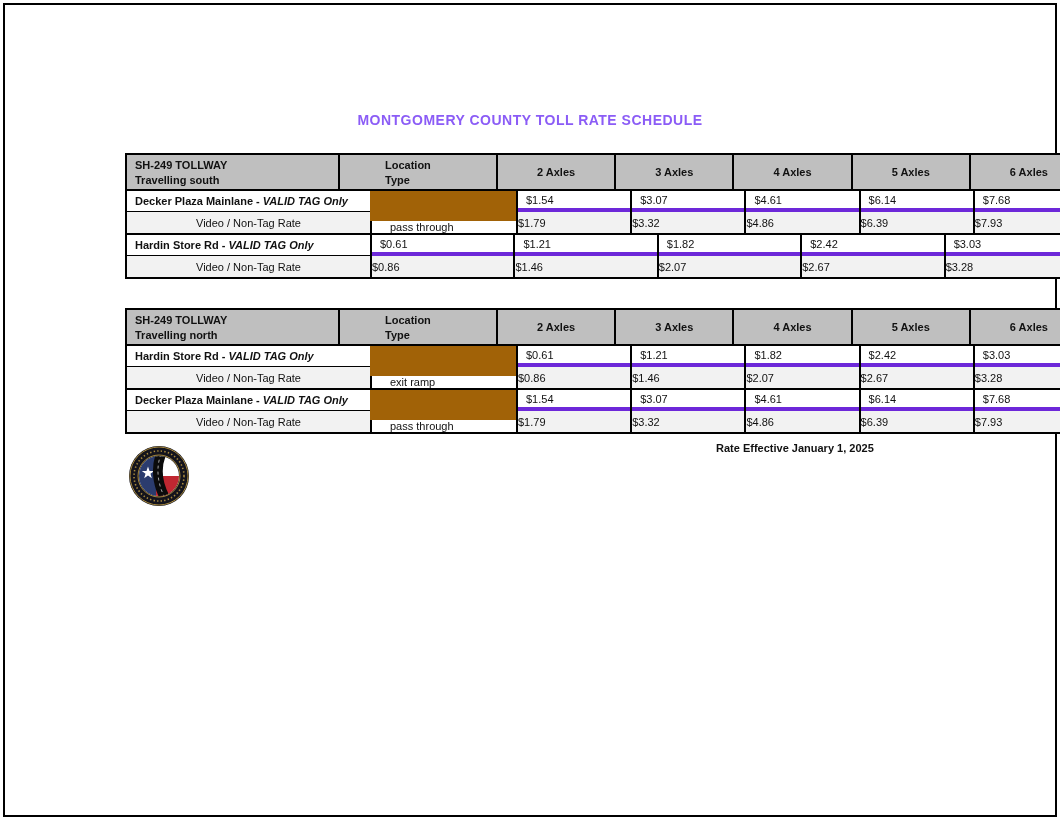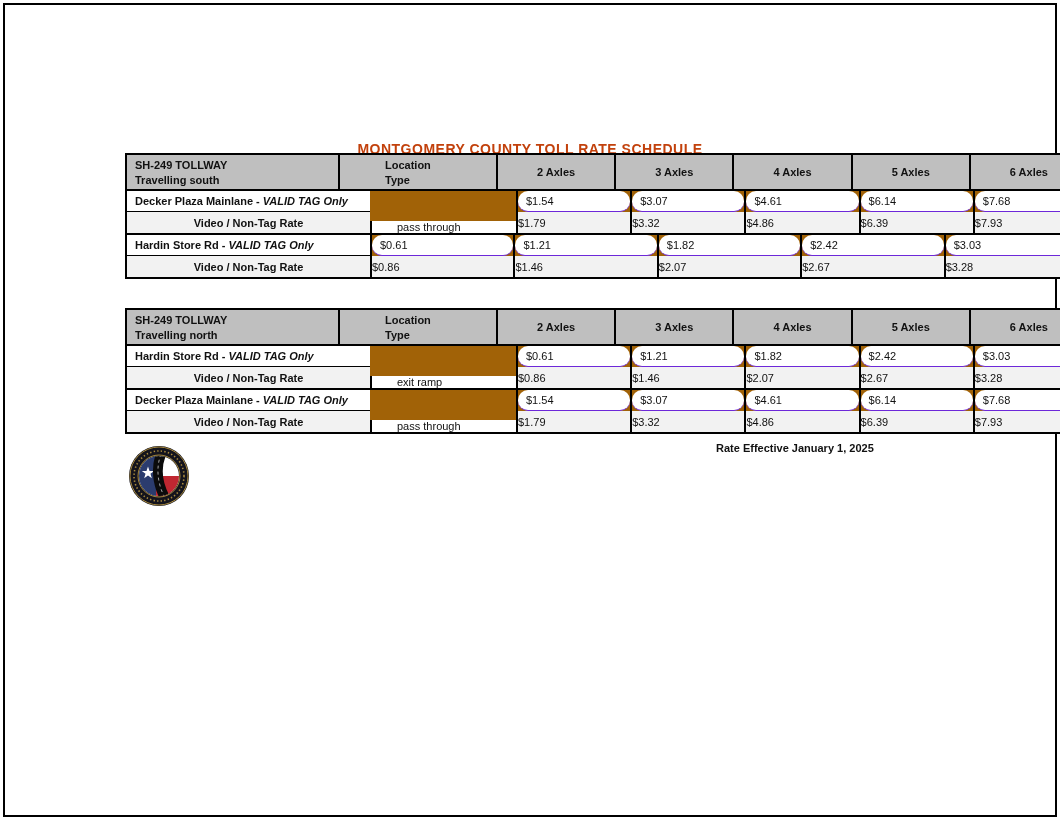--- a/index.html
+++ b/index.html
@@ -2,45 +2,45 @@
 <html><head>
 <meta charset="utf-8">
 <style>
   * { margin:0; padding:0; box-sizing:border-box; }
   html,body { background:#fff; }
   body { font-family:"Liberation Sans", sans-serif; color:#111; }
   .page { position:relative; width:1060px; height:820px; background:#fff; overflow:hidden; }
   .page-border { position:absolute; inset:3px; border:2px solid #000; pointer-events:none; }
 
   .page-title { position:absolute; top:112px; left:0; width:100%; text-align:center;
-                font-size:14px; font-weight:bold; letter-spacing:0.5px; color:#c2410c;margin-top:29px; }
+                font-size:14px; font-weight:bold; letter-spacing:0.5px; color:#8b5cf6; }
 
   
   .toll-table { position:absolute; left:125px; width:964px; border:2px solid #000;
                 background:#a16207; font-size:11px; }
   .thead { display:flex; background:#BFBFBF; border-bottom:2px solid #000; height:36px; }
   .th-main { width:211px; padding:3px 0 0 8px; font-weight:bold; line-height:15px; }
   .th-loc  { width:158px; border-left:2px solid #000; padding:3px 0 0 45px;
              font-weight:bold; line-height:15px; }
   .th-axle { flex:1; border-left:2px solid #000; font-weight:bold;
              display:flex; align-items:center; justify-content:center; }
 
   .tgroup { display:flex;align-items:flex-end; }
   .tgroup + .tgroup { border-top:2px solid #000; }
   .g-col1 { width:243px; display:flex; flex-direction:column; }
   .row-tag { height:21px; border-bottom:1px solid #000; background:#fff; font-weight:bold;
              padding-left:8px; display:flex; align-items:center; white-space:pre; }
-  .row-video { height:21px; background:#F2F2F2; font-weight:bold;
+  .row-video { height:21px; background:#F2F2F2; font-weight:normal;
                display:flex; align-items:center; justify-content:center; }
   .ital { font-style:italic; }
   .g-col2 { width:146px; border-left:2px solid #000; display:flex; align-items:center;
-            padding-left:25px; background:#fff; }
+            padding-left:18px; background:#fff; }
   .g-val { flex:1; border-left:2px solid #000; display:flex; flex-direction:column; }
-  .val-tag { height:21px; border-bottom:1px solid #6d28d9; background:#fff;
-             padding-left:8px; display:flex; align-items:center;border-radius:10px; }
+  .val-tag { height:21px; border-bottom:4px solid #6d28d9; background:#fff;
+             padding-left:8px; display:flex; align-items:center; }
   .val-video { height:21px; background:#F2F2F2; padding-left:0;
                display:flex; align-items:center; }
 
   .seal { position:absolute; left:128px; top:445px; width:62px; height:62px; }
   .rate-effective { position:absolute; left:716px; top:442px; font-size:11px; font-weight:bold; }
 </style>
 </head>
 <body>
 
 <div class="page">

